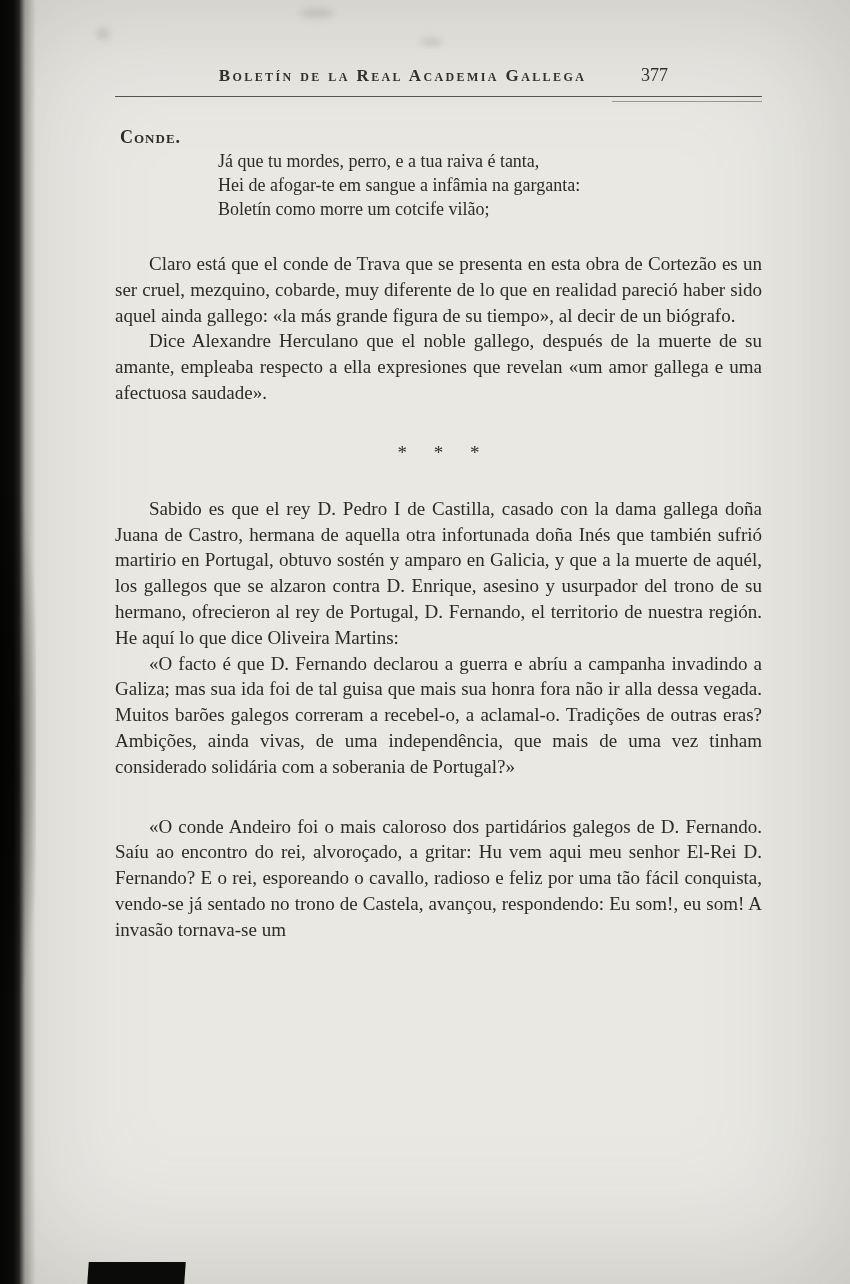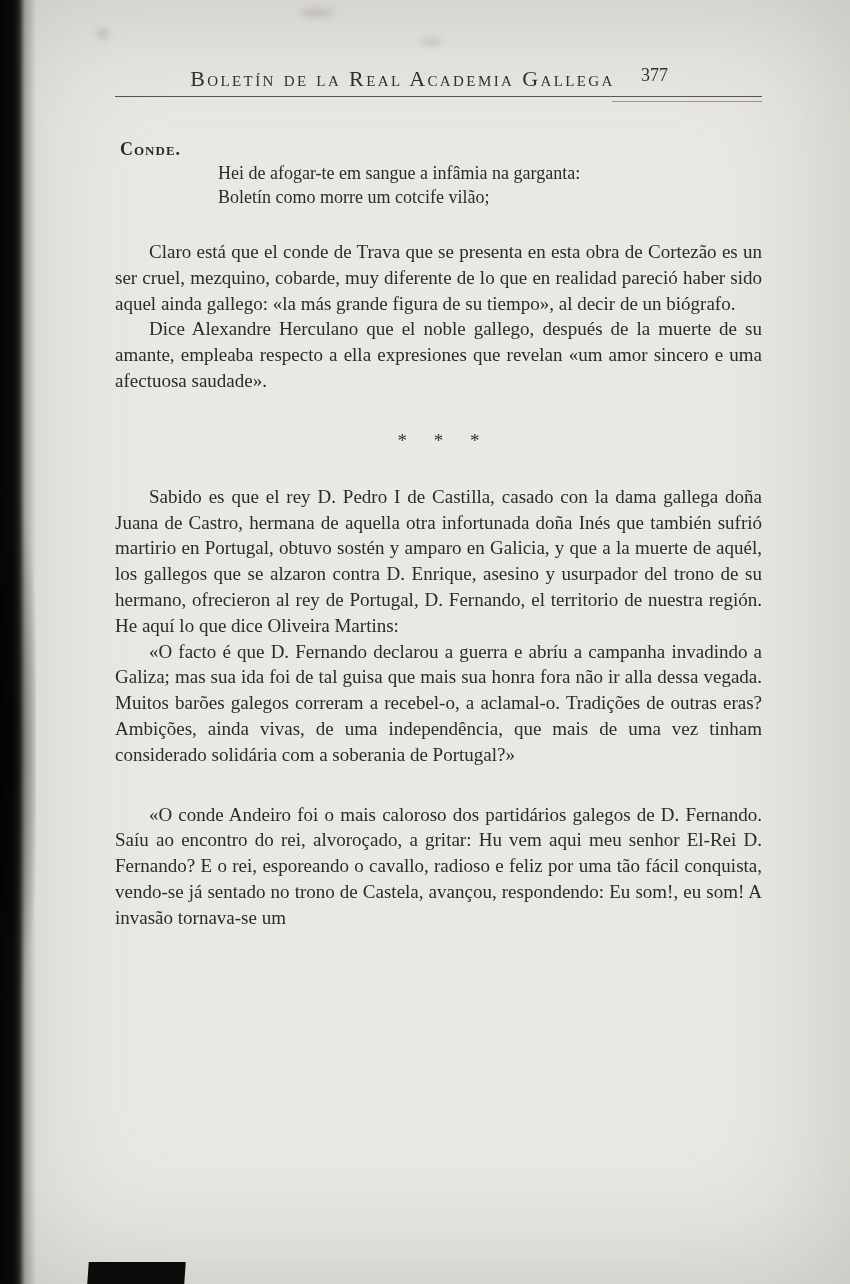--- a/index.html
+++ b/index.html
@@ -59,22 +59,22 @@
   
   .page-header {
     position: relative;
     height: 26px;
   }
   .journal-title {
     display: block;
     text-align: center;
     padding-right: 72px;
     font-variant: small-caps;
-    font-weight: 400;
-    font-size: 22px;
+    font-weight: 700;
+    font-size: 17px;
     letter-spacing: 2.4px;
     color: #33302a;
     white-space: nowrap;
   }
   .page-number {
     position: absolute;
     right: 94px;
     top: -1px;
     font-size: 18px;
     color: #33302a;
@@ -87,21 +87,21 @@
   .header-rule .sub-rule {
     position: absolute;
     right: 0;
     top: 4px;
     width: 150px;
     border-top: 1px solid rgba(62, 58, 50, 0.45);
   }
 
   
   .play {
-    margin-top: 40px;
+    margin-top: 28px;
     font-size: 18px;
     line-height: 24px;
   }
   .speaker-row {
     display: flex;
   }
   .speaker {
     width: 103px;
     flex: 0 0 103px;
     font-variant: small-caps;
@@ -157,28 +157,29 @@
     </header>
     <div class="header-rule">
       <span class="sub-rule"></span>
     </div>
 
     <section class="play">
       <div class="speaker-row">
         <span class="speaker">Conde.</span>
       </div>
       <div class="verse">
+        <div class="verse-line">Já que tu mordes, perro, e a tua raiva é tanta,</div>
         <div class="verse-line">Hei de afogar-te em sangue a infâmia na garganta:</div>
         <div class="verse-line">Boletín como morre um cotcife vilão;</div>
       </div>
     </section>
 
     <section class="prose">
       <p class="para">Claro está que el conde de Trava que se presenta en esta obra de Cortezão es un ser cruel, mezquino, cobarde, muy diferente de lo que en realidad pareció haber sido aquel ainda gallego: «la más grande figura de su tiempo», al decir de un biógrafo.</p>
-      <p class="para">Dice Alexandre Herculano que el noble gallego, después de la muerte de su amante, empleaba respecto a ella expresiones que revelan «um amor sincero e uma afectuosa saudade».</p>
+      <p class="para">Dice Alexandre Herculano que el noble gallego, después de la muerte de su amante, empleaba respecto a ella expresiones que revelan «um amor gallega e uma afectuosa saudade».</p>
 
       <div class="separator">* * *</div>
 
       <p class="para">Sabido es que el rey D. Pedro I de Castilla, casado con la dama gallega doña Juana de Castro, hermana de aquella otra infortunada doña Inés que también sufrió martirio en Portugal, obtuvo sostén y amparo en Galicia, y que a la muerte de aquél, los gallegos que se alzaron contra D. Enrique, asesino y usurpador del trono de su hermano, ofrecieron al rey de Portugal, D. Fernando, el territorio de nuestra región. He aquí lo que dice Oliveira Martins:</p>
       <p class="para gap-sm">«O facto é que D. Fernando declarou a guerra e abríu a campanha invadindo a Galiza; mas sua ida foi de tal guisa que mais sua honra fora não ir alla dessa vegada. Muitos barões galegos correram a recebel-o, a aclamal-o. Tradições de outras eras? Ambições, ainda vivas, de uma independência, que mais de uma vez tinham considerado solidária com a soberania de Portugal?»</p>
       <p class="para gap-md">«O conde Andeiro foi o mais caloroso dos partidários galegos de D. Fernando. Saíu ao encontro do rei, alvoroçado, a gritar: Hu vem aqui meu senhor El-Rei D. Fernando? E o rei, esporeando o cavallo, radioso e feliz por uma tão fácil conquista, vendo-se já sentado no trono de Castela, avançou, respondendo: Eu som!, eu som! A invasão tornava-se um</p>
     </section>
 
   </div>
 

